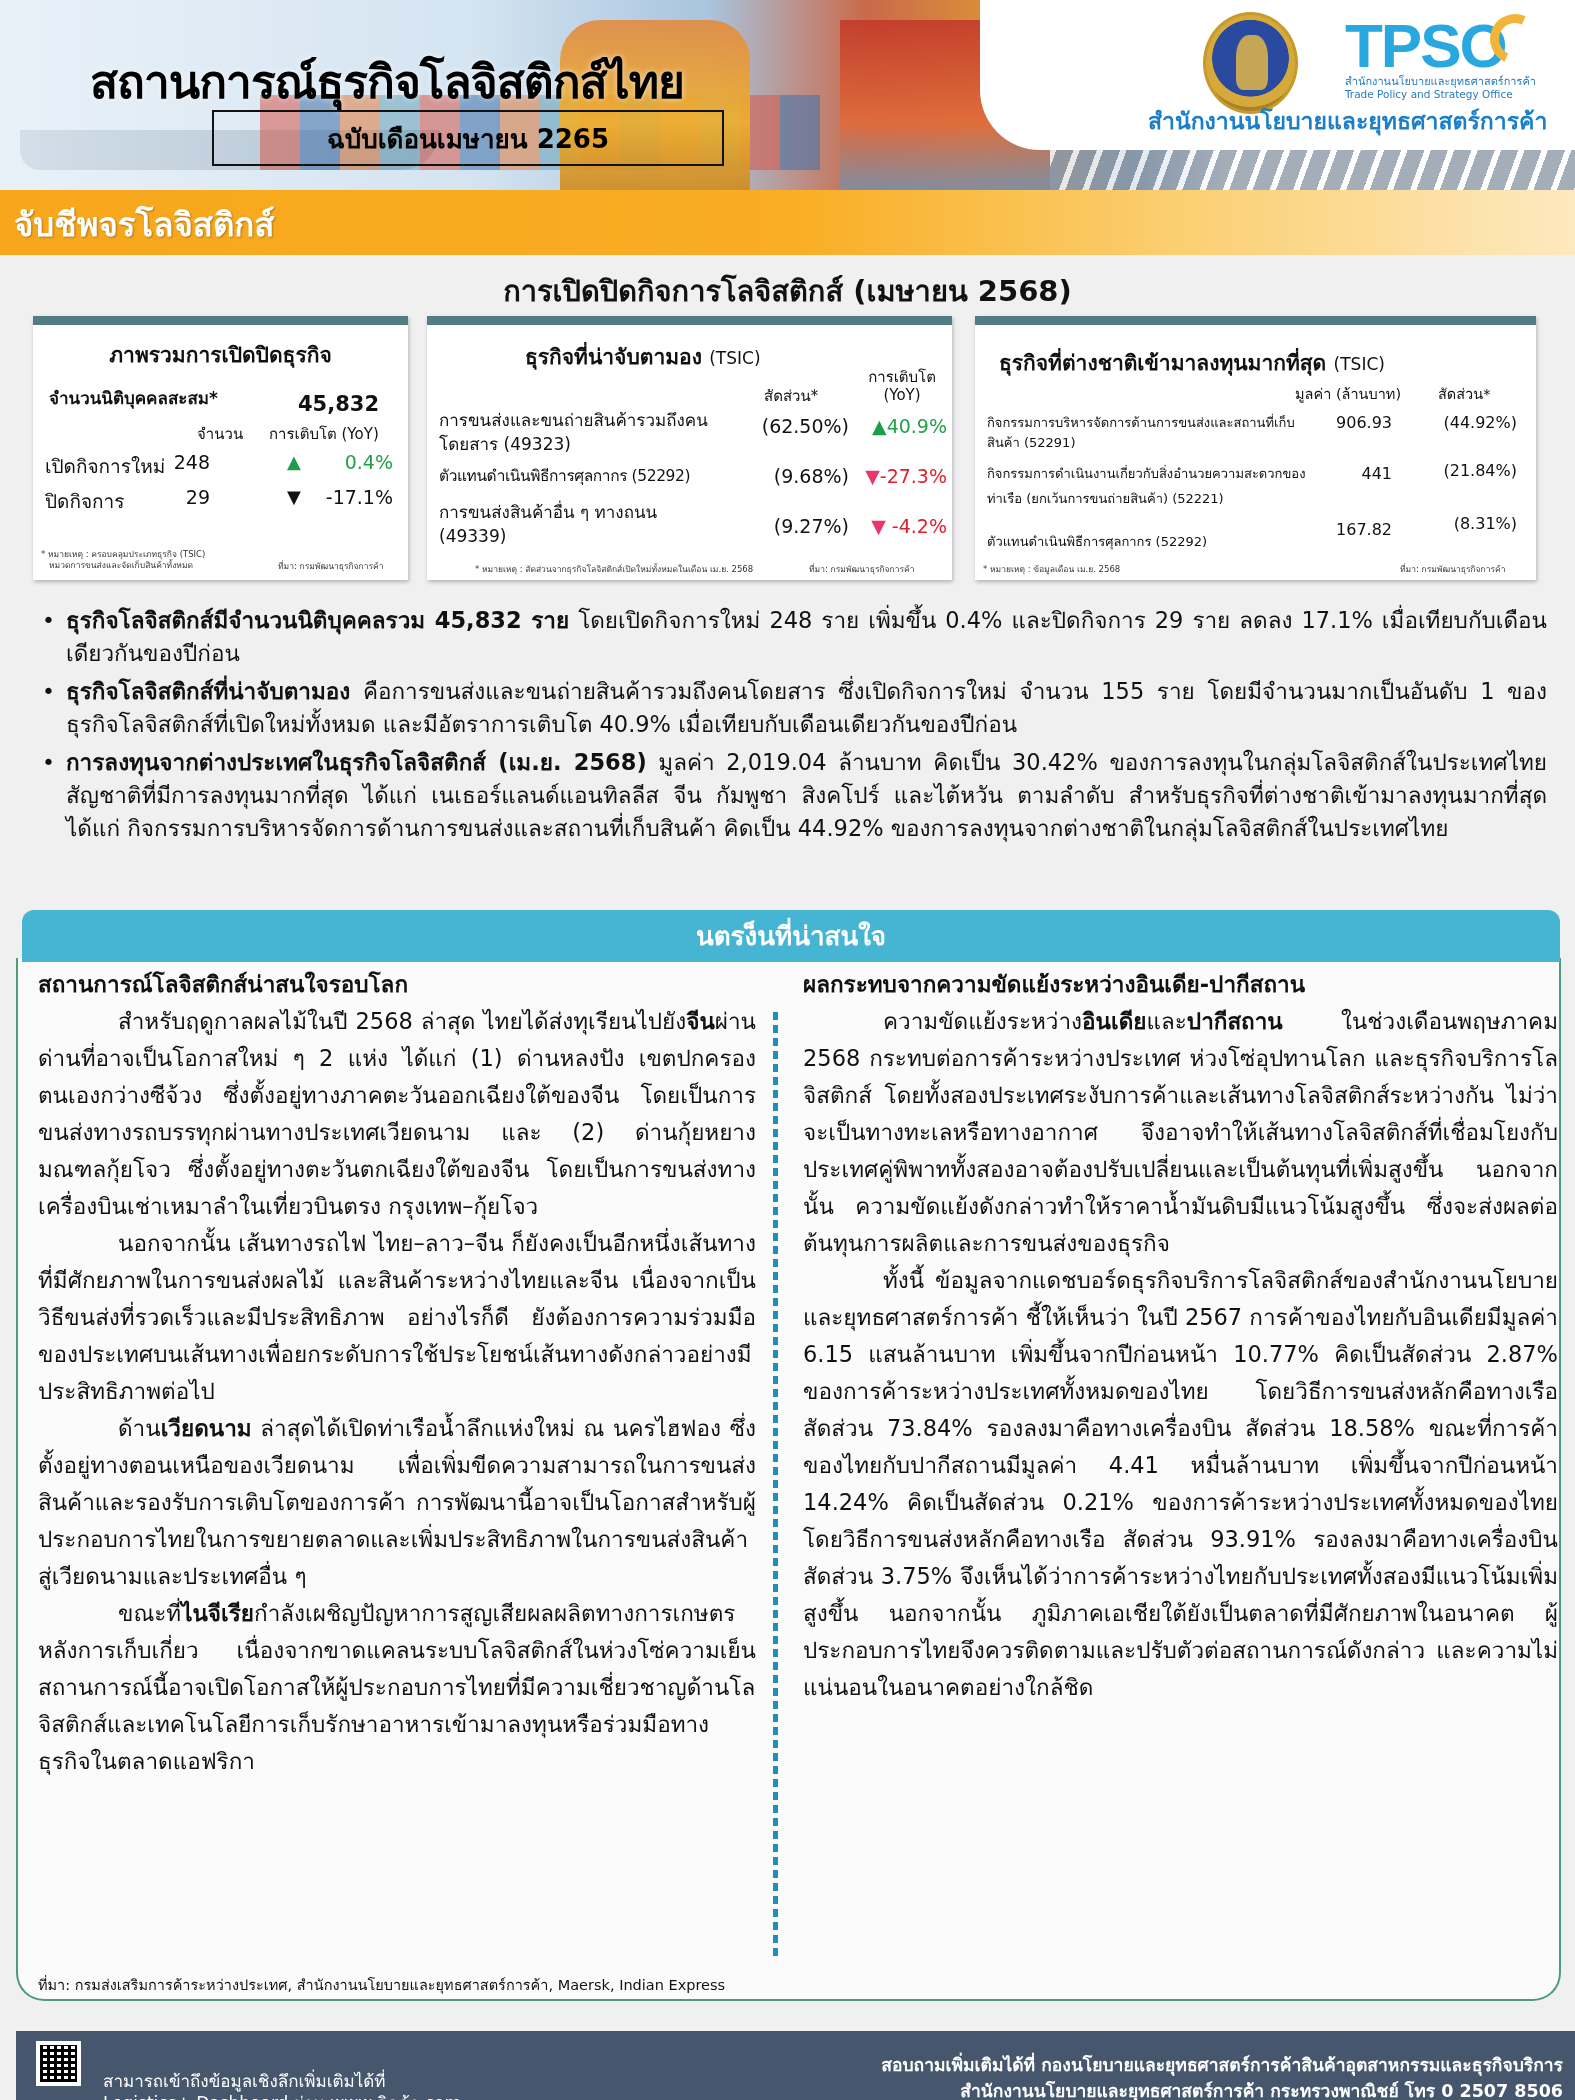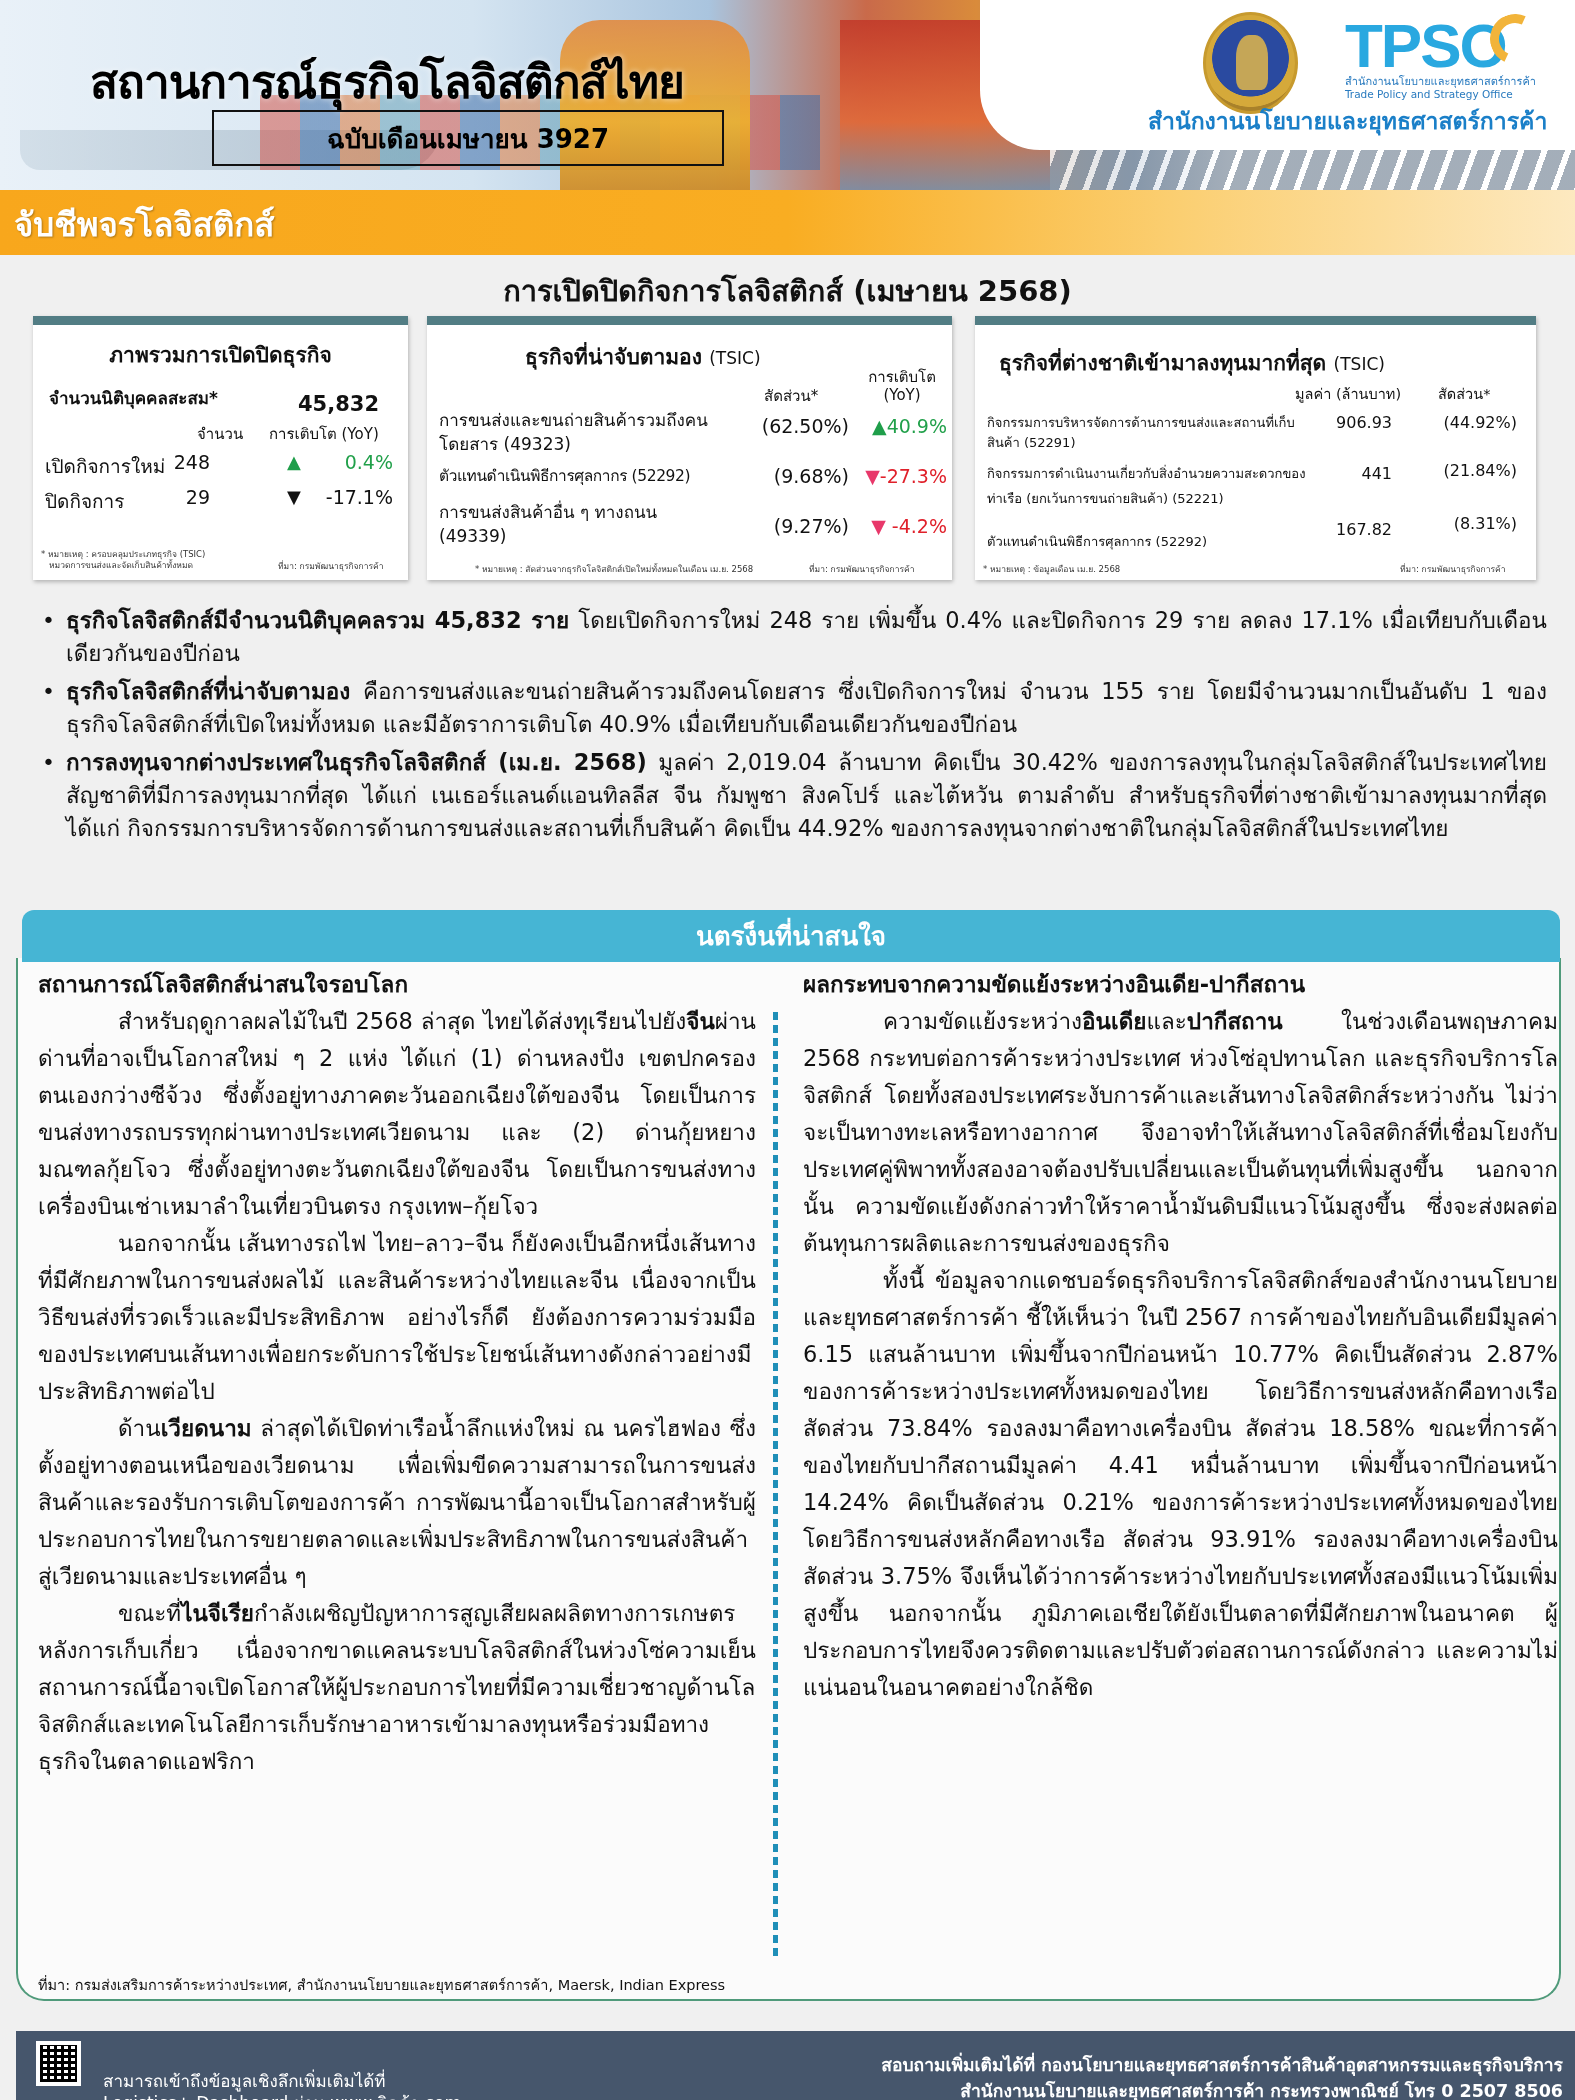--- a/index.html
+++ b/index.html
@@ -101,21 +101,21 @@
 
   <div class="banner">
     <div class="scene-ship"></div>
     <div class="containers"></div>
     <div class="train"></div>
     <div class="truck"></div>
     <div class="white-card"></div>
     <div class="stripes"></div>
 
     <div class="title-main">สถานการณ์ธุรกิจโลจิสติกส์ไทย</div>
-    <div class="edition-box">ฉบับเดือนเมษายน 3927</div>
+    <div class="edition-box">ฉบับเดือนเมษายน 2265</div>
 
     <div class="seal"></div>
     <div class="tpso">TPSO</div>
     <div class="tpso-swoosh"></div>
     <div class="tpso-sub1">สำนักงานนโยบายและยุทธศาสตร์การค้า</div>
     <div class="tpso-sub2">Trade Policy and Strategy Office</div>
     <div class="office-name">สำนักงานนโยบายและยุทธศาสตร์การค้า</div>
   </div>
 
   <div class="orange-bar">

